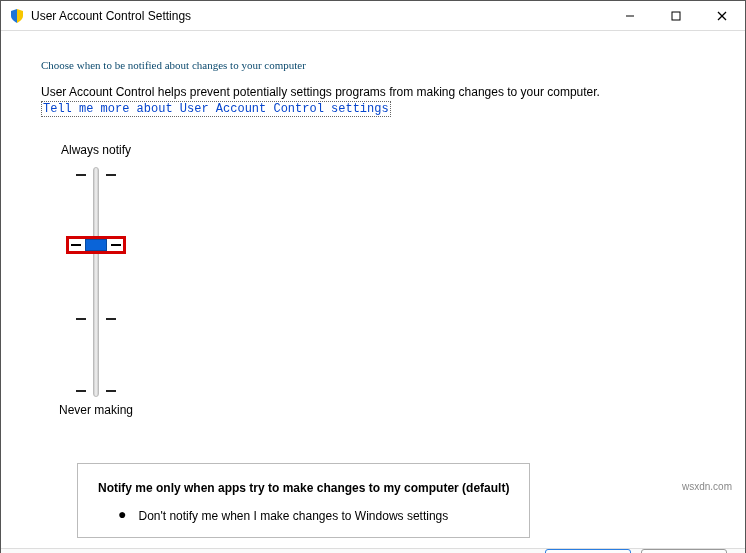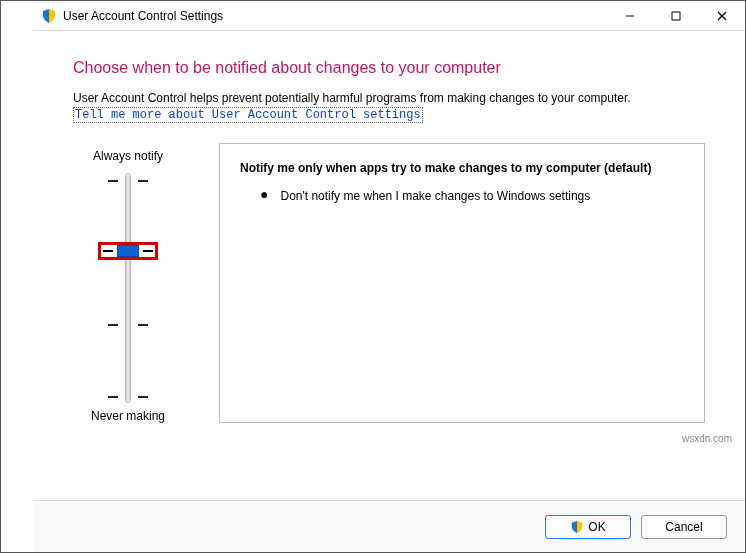--- a/index.html
+++ b/index.html
@@ -11,21 +11,20 @@
     color: #000;
   }
   .window {
     width: 746px;
     height: 553px;
     border: 1px solid #555;
     background: #fff;
     display: flex;
     flex-direction: column;
     position: relative;
-    padding-left: 32px;
   }
   .titlebar {
     height: 30px;
     background: #fff;
     display: flex;
     align-items: center;
     border-bottom: 1px solid #ddd;
   }
   .title-icon {
     width: 16px; height: 16px;
@@ -38,43 +37,45 @@
     width: 46px; height: 30px;
     display: flex; align-items: center; justify-content: center;
     color: #000;
   }
   .content {
     flex: 1;
     padding: 28px 40px 10px 40px;
     position: relative;
   }
   .heading {
-    color: #be185d;
-    font-size: 16px;
+    color: #0c4a6e;
+    font-size: 11px;
     margin-bottom: 14px;
+    font-family: Liberation Serif, serif;
   }
   .desc {
     font-size: 12px;
     color: #000;
     margin-bottom: 2px;
   }
   .link {
     color: #0645cc;
     font-size: 12px;
     text-decoration: none;
     border: 1px dotted #666;
     padding: 0 1px;
     display: inline-block;
     margin-bottom: 20px;
     font-family: Liberation Mono, monospace;
   }
   .body-row {
     display: flex;
     gap: 36px;
     align-items: flex-start;
+    flex-direction: column;
   }
   .slider-col {
     width: 110px;
     text-align: center;
   }
   .slider-label-top, .slider-label-bottom {
     font-size: 12px;
     margin: 6px 0 10px 0;
   }
   .slider-track-wrap {
@@ -125,20 +126,21 @@
     border: 1px solid #084a9e;
   }
   .panel {
     flex: 1;
     border: 1px solid #bbb;
     height: 280px;
     padding: 16px 20px 12px 20px;
     display: flex;
     flex-direction: column;
     font-size: 12px;
+    margin-left: 36px;
   }
   .panel-title { font-weight: 600; margin-bottom: 10px; line-height:1.4;}
   .bullet-row { display: flex; gap: 12px; padding-left: 20px; line-height:1.5;}
   .bullet-dot { font-size: 14px; line-height: 1; }
   .recommend {
     margin-top: auto;
     display: flex;
     gap: 12px;
     align-items: flex-start;
     line-height:1.5;
@@ -206,21 +208,21 @@
         <svg width="10" height="10">
             <line x1="1" y1="1" x2="9" y2="9" stroke="#000" stroke-width="1.2"></line>
             <line x1="9" y1="1" x2="1" y2="9" stroke="#000" stroke-width="1.2"></line>
           </svg>
       </div>
     </div>
   </div>
 
   <div class="content">
     <div class="heading">Choose when to be notified about changes to your computer</div>
-    <div class="desc">User Account Control helps prevent potentially harmful programs from making changes to your computer.</div>
+    <div class="desc">User Account Control helps prevent potentially settings programs from making changes to your computer.</div>
     <a href="#" class="link">Tell me more about User Account Control settings</a>
 
     <div class="body-row">
       <div class="slider-col">
         <div class="slider-label-top">Always notify</div>
         <div class="slider-track-wrap">
           <div class="slider-track">
             <div class="tick" style="top:6px;">
                 <span></span>
                 <span></span>

